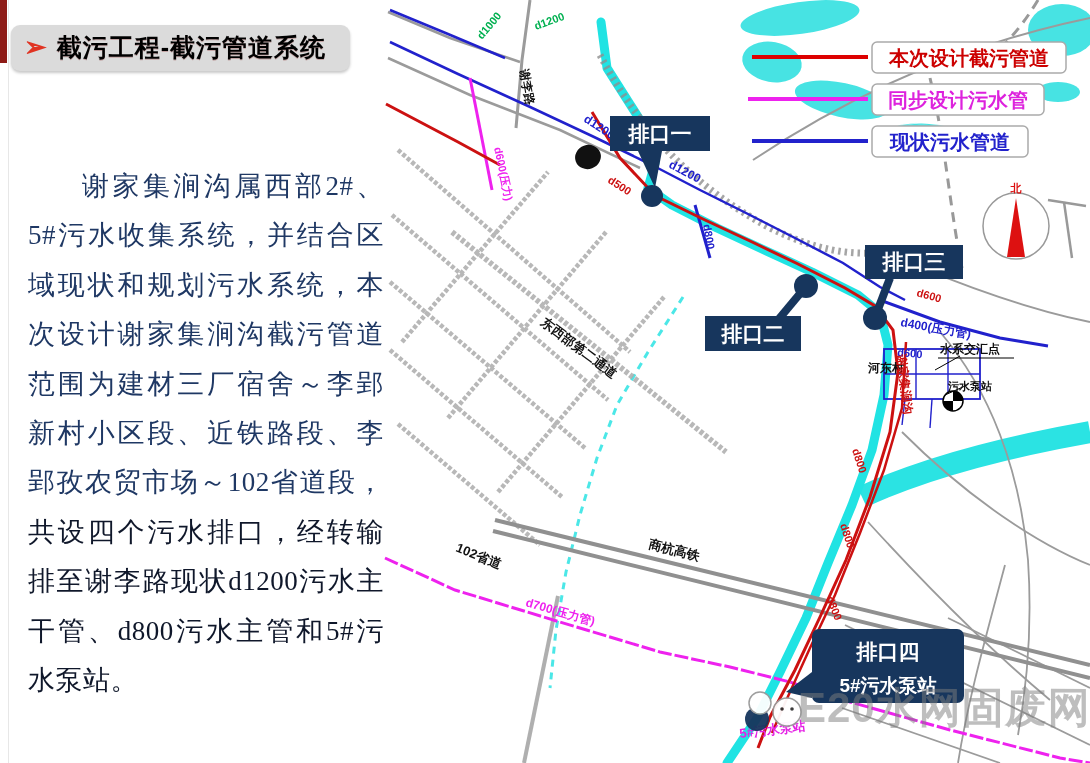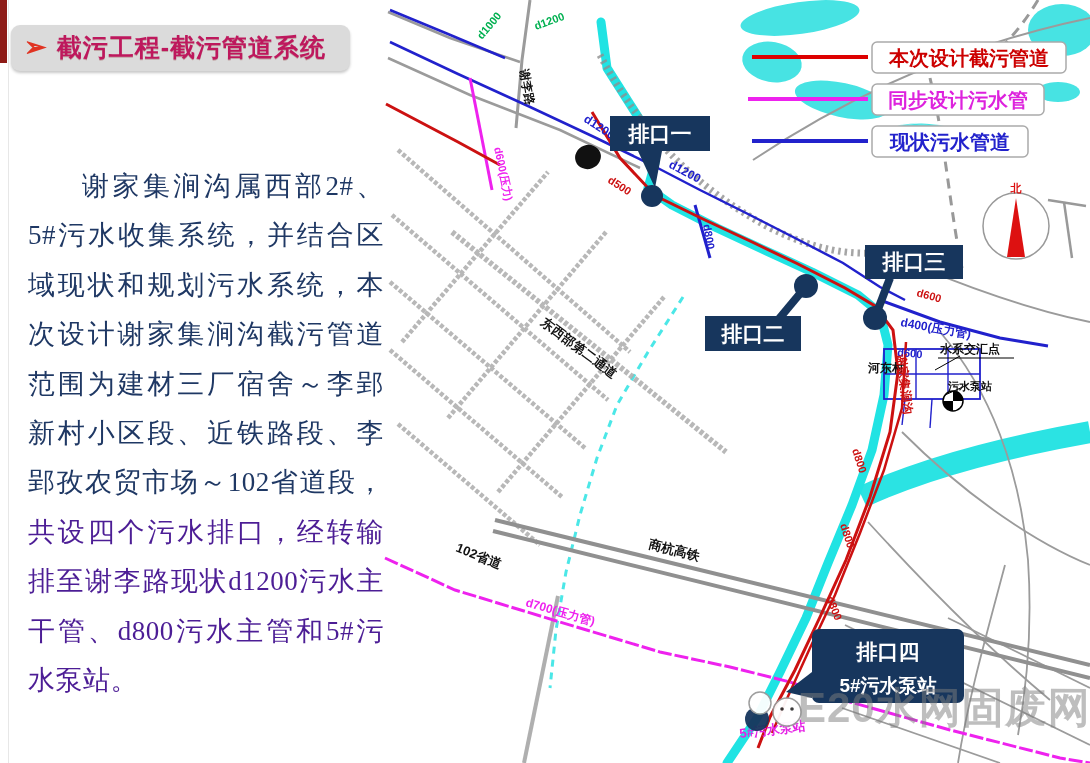--- a/index.html
+++ b/index.html
@@ -16,30 +16,30 @@
   .banner{
     position:absolute;left:11px;top:25px;z-index:6;
     display:flex;align-items:center;gap:10px;
     background:#DBDBDB;border-radius:9px;padding:6px 24px 7px 13px;
     box-shadow:0 2px 3px rgba(0,0,0,.22);
   }
   .banner .arrow{
     color:#E03322;font-size:27px;font-weight:bold;line-height:1;
   }
   .banner .title{
-    color:#be185d;font-size:25px;font-weight:bold;letter-spacing:1px;
+    color:#000000;font-size:25px;font-weight:bold;letter-spacing:1px;
     text-shadow:0 1px 0 rgba(120,0,0,.25);
   }
   .paragraph{
     position:absolute;left:28px;top:162px;width:356px;z-index:6;
     font-family:"Liberation Serif",serif;
     font-size:27px;line-height:1.83;text-align:justify;text-indent:2em;
     color:#1F3864;letter-spacing:.5px;
   }
-  .paragraph .hl{color:#4c1d95;}
+  .paragraph .hl{color:#0f172a;}
   .map-svg{position:absolute;left:0;top:0;z-index:2;}
   .watermark{
     position:absolute;left:798px;top:680px;z-index:40;
     font-size:42px;font-weight:bold;letter-spacing:1px;white-space:nowrap;
     color:rgba(125,125,125,.50);
   }
   svg text{font-family:"Liberation Sans",sans-serif;}
 </style>
 </head>
 <body>

